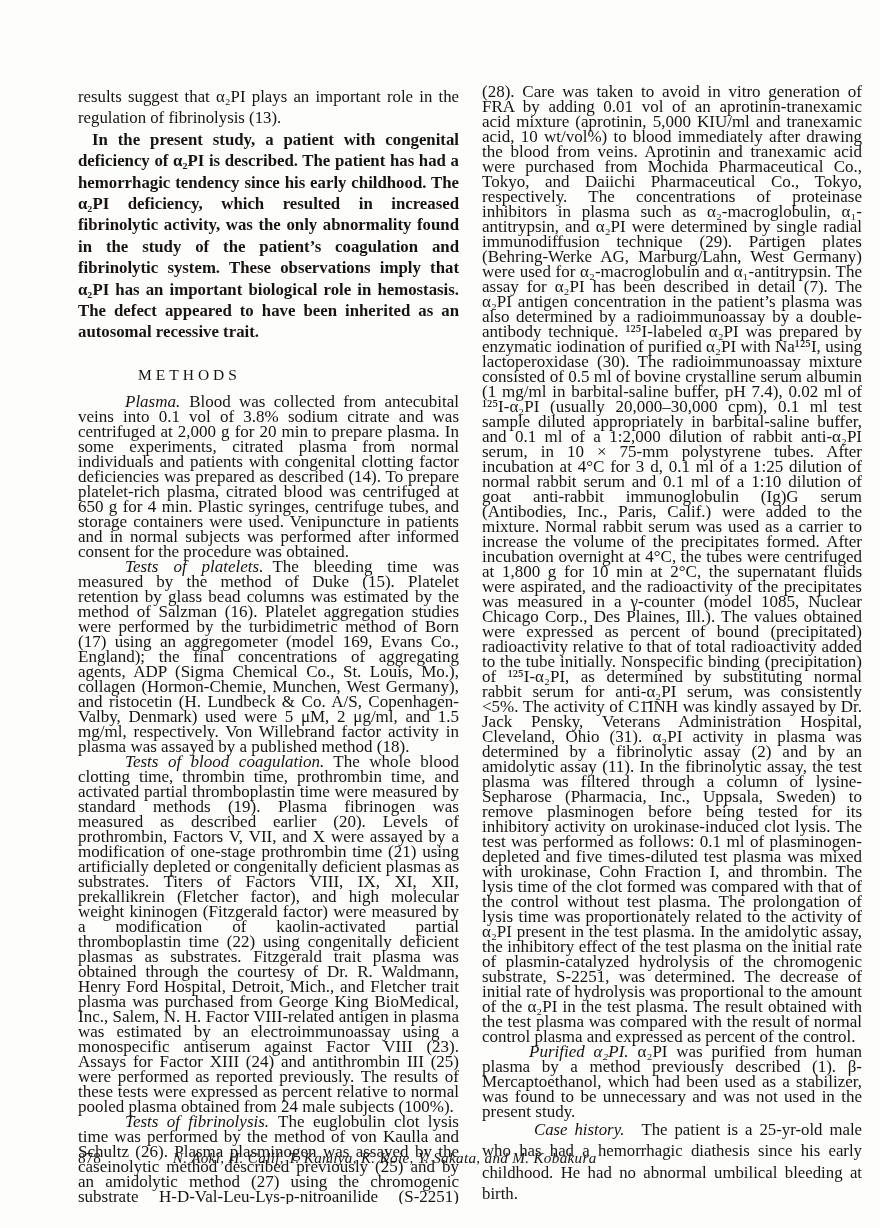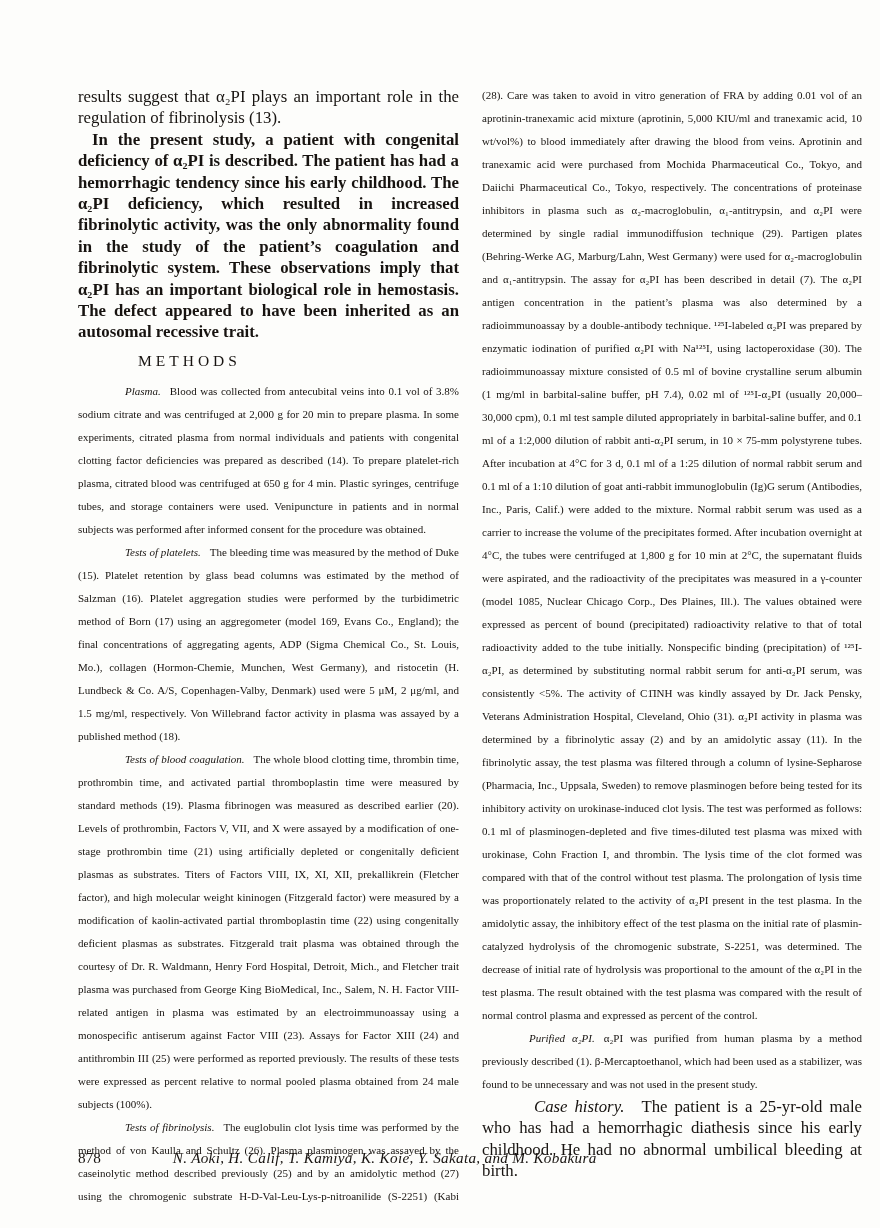--- a/index.html
+++ b/index.html
@@ -10,25 +10,25 @@
     color:#171310;
     -webkit-font-smoothing:antialiased;
   }
   .page{position:relative;width:880px;height:1204px;overflow:hidden;}
   .col{position:absolute;}
   .col-left{left:78px;top:86px;width:381px;}
   .col-right{left:482px;top:84px;width:380px;}
   p{margin:0;padding:0;}
   .intro{font-size:16.8px;line-height:21.4px;text-align:justify;}
   .intro p.indent{text-indent:14px;font-weight:bold;}
-  .small{font-size:11px;line-height:23px;text-align:justify;}
+  .small{font-size:17px;line-height:15px;text-align:justify;}
   .small p.indent{text-indent:15px;}
   .sec-heading{
     font-size:15.5px;font-weight:normal;letter-spacing:4px;
-    margin:9px 0 10px 60px;padding:0;
+    margin:23px 0 10px 60px;padding:0;
   }
   .sec-heading.result{margin:20px 0 13px 58px;}
   .lead{font-style:italic;margin-right:9px;margin-left:32px;}
   .case .lead{margin-right:17px;}
   .case{font-size:16.8px;line-height:21.4px;text-align:justify;text-indent:20px;}
   .footer{
     position:absolute;left:78px;top:1149px;width:720px;
     display:flex;align-items:baseline;gap:72px;
     font-size:15.2px;
   }

